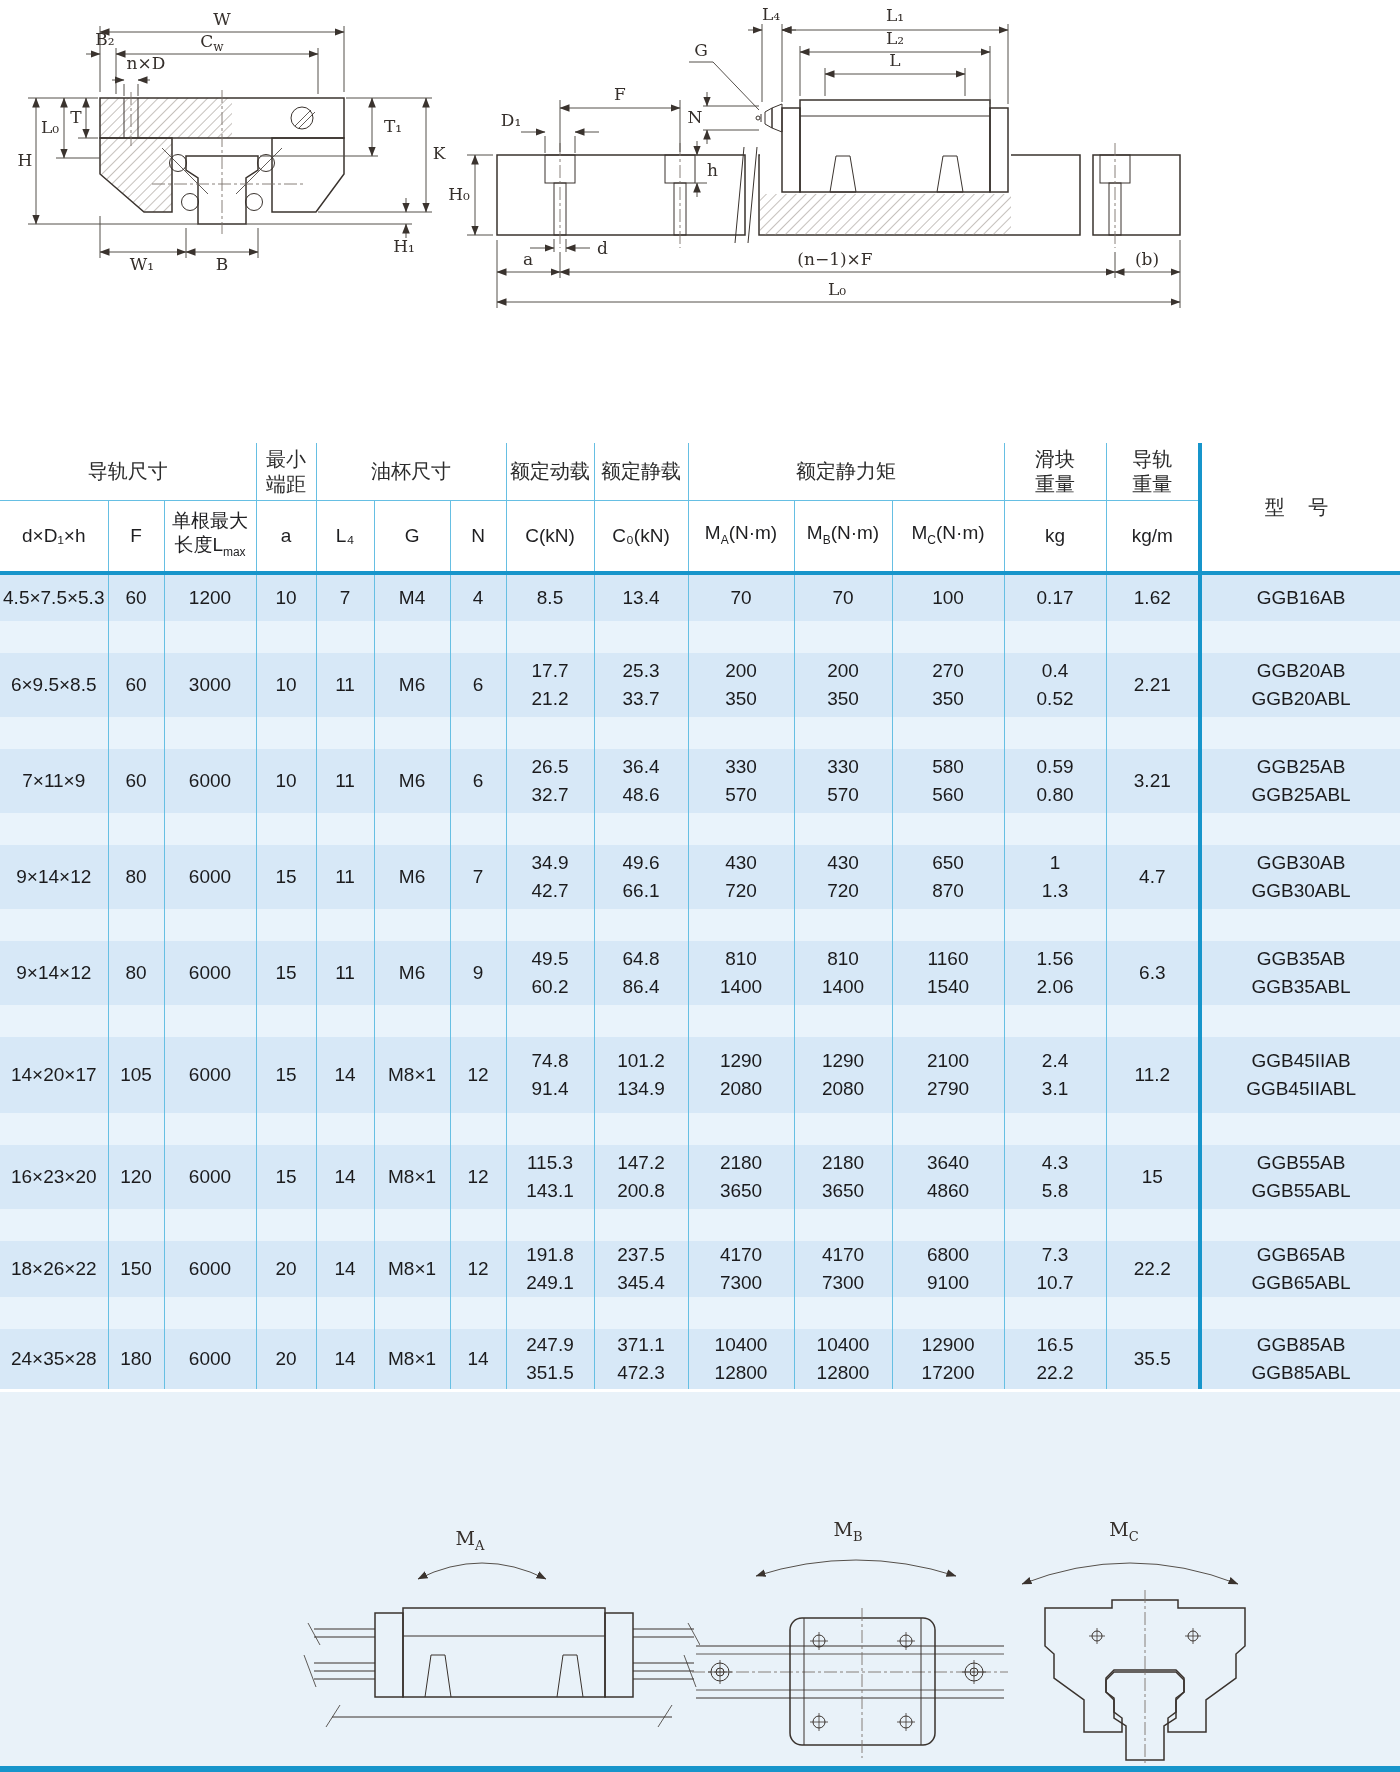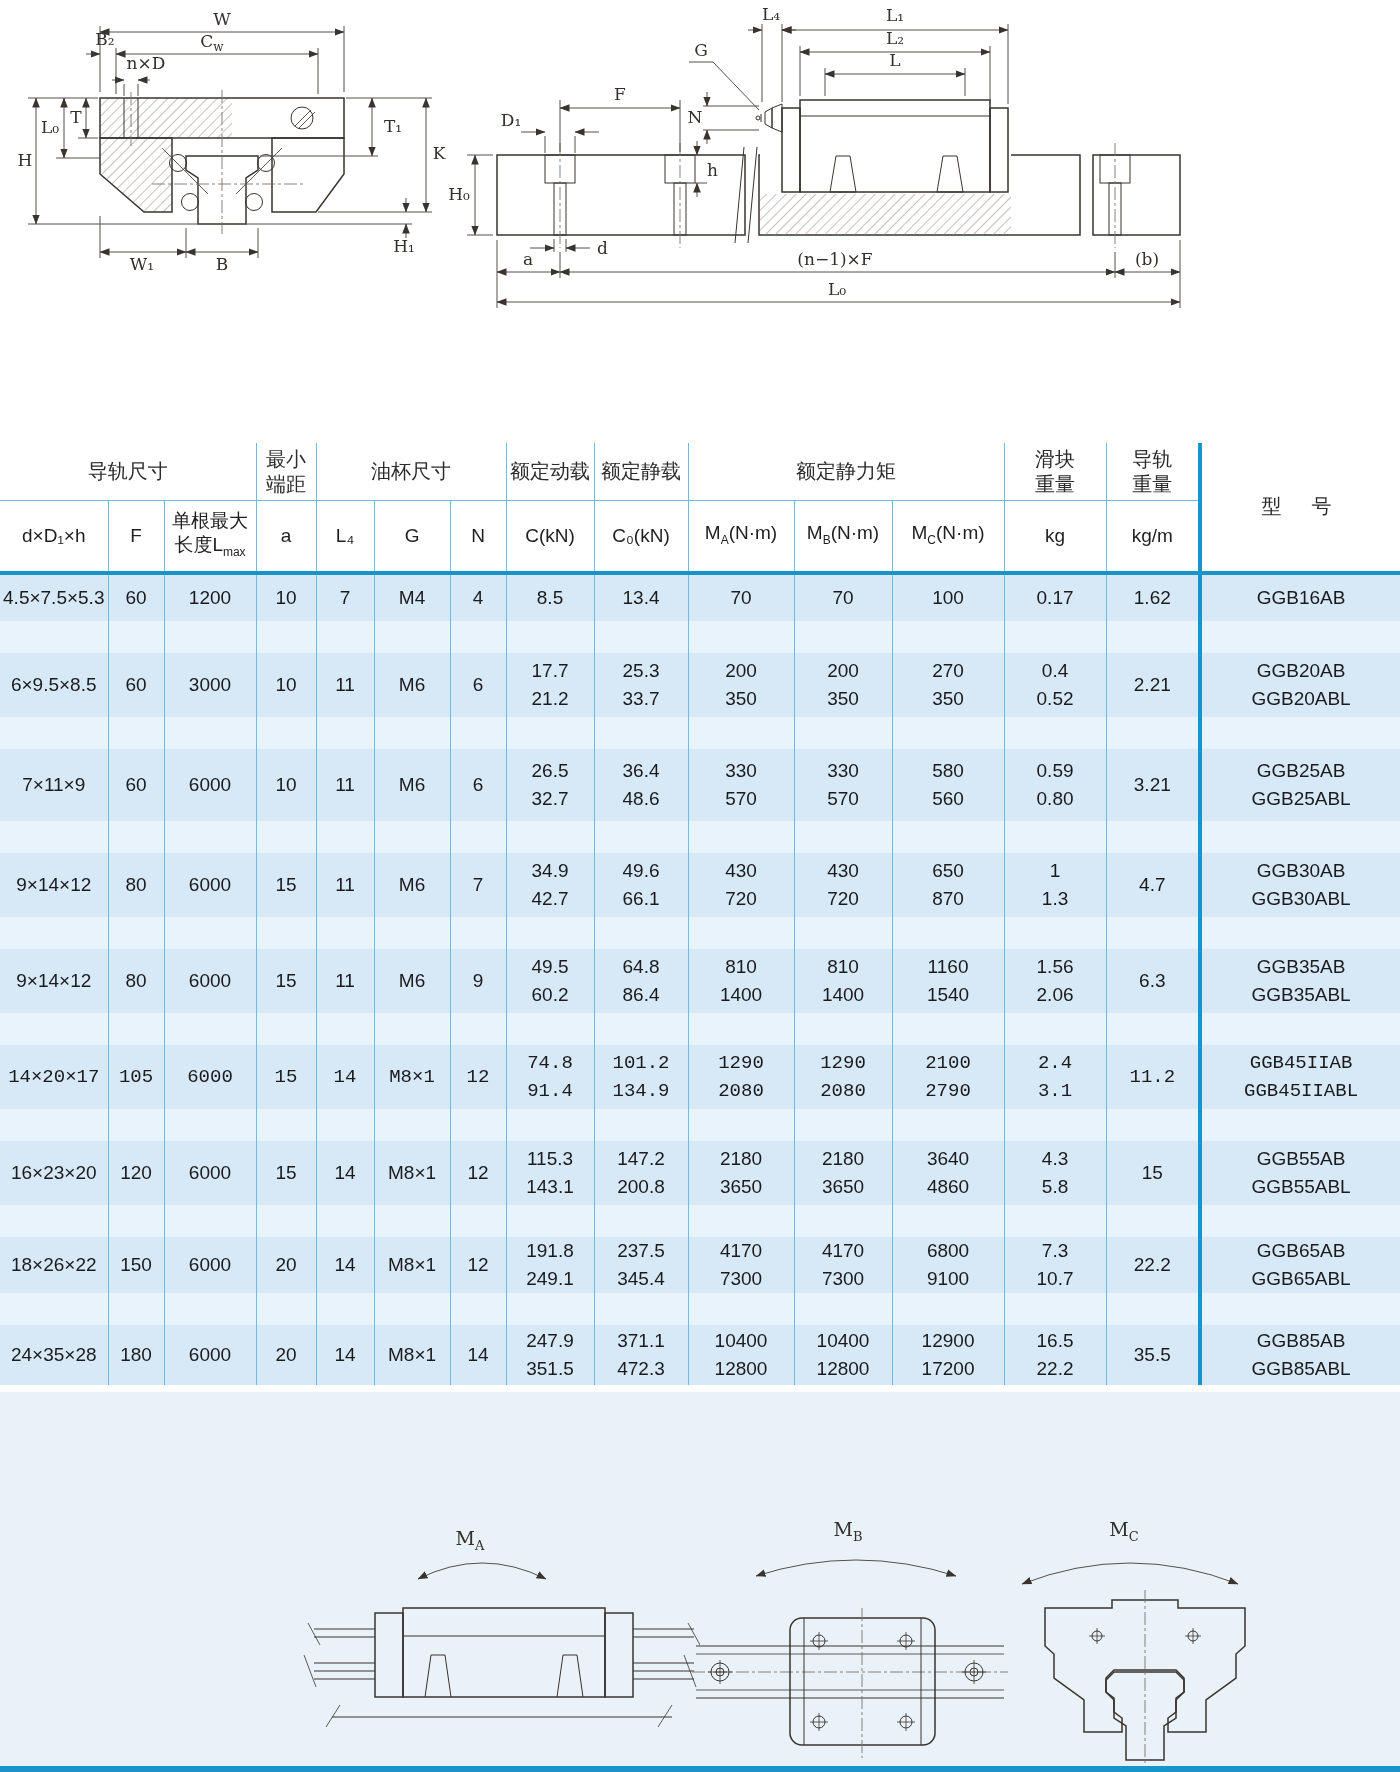--- a/index.html
+++ b/index.html
@@ -21,21 +21,21 @@
 
   
   #spec{position:absolute;left:0;top:443px;width:1400px;border-collapse:collapse;table-layout:fixed;}
   #spec th,#spec td{text-align:center;vertical-align:middle;padding:0;font-weight:normal;}
   #spec th{background:#fff;}
   tr.grp th{height:57px;border-right:1px solid #66bfe3;border-bottom:1px solid #66bfe3;
             font-size:20px;color:#2b2b2b;line-height:25px;}
   tr.subh th{height:70px;border-right:1px solid #66bfe3;border-bottom:4px solid #1795cb;
             font-size:19px;color:#1f1f21;line-height:24px;}
   th.model-h{border-left:4px solid #1795cb !important;border-right:none !important;
-             border-bottom:4px solid #1795cb !important;font-size:20px;letter-spacing:9px;color:#2b2b2b;font-family:Liberation Mono, monospace;}
+             border-bottom:4px solid #1795cb !important;font-size:20px;letter-spacing:9px;color:#2b2b2b;}
   #spec th:first-child,#spec td:first-child{border-left:none;}
   tbody td{border-right:1px solid #66bfe3;font-size:19px;color:#1b1b1d;}
   tbody td:last-child{border-left:4px solid #1795cb;border-right:none;}
   tr.data td{background:#d7e8f7;}
   tr.gap{height:32px;}
   tr.gap td{background:#e9f3fb;}
   .ln{line-height:28px;}
   sub{font-size:12px;}
 
   .lowerbg{left:0;top:1392px;width:1400px;height:380px;background:#e9f2f9;}
@@ -419,21 +419,21 @@
           <td></td>
           <td></td>
           <td></td>
           <td></td>
           <td></td>
           <td></td>
           <td></td>
           <td></td>
           <td></td>
         </tr>
-        <tr class="data" style="height: 72px;">
+        <tr class="data" style="height: 64px;">
           <td>
             <div class="ln">7×11×9</div>
           </td>
           <td>
             <div class="ln">60</div>
           </td>
           <td>
             <div class="ln">6000</div>
           </td>
           <td>
@@ -632,21 +632,21 @@
           <td></td>
           <td></td>
           <td></td>
           <td></td>
           <td></td>
           <td></td>
           <td></td>
           <td></td>
           <td></td>
         </tr>
-        <tr class="data" style="height: 64px; font-family: Liberation Mono, monospace;">
+        <tr class="data" style="height: 76px;">
           <td>
             <div class="ln">14×20×17</div>
           </td>
           <td>
             <div class="ln">105</div>
           </td>
           <td>
             <div class="ln">6000</div>
           </td>
           <td>

